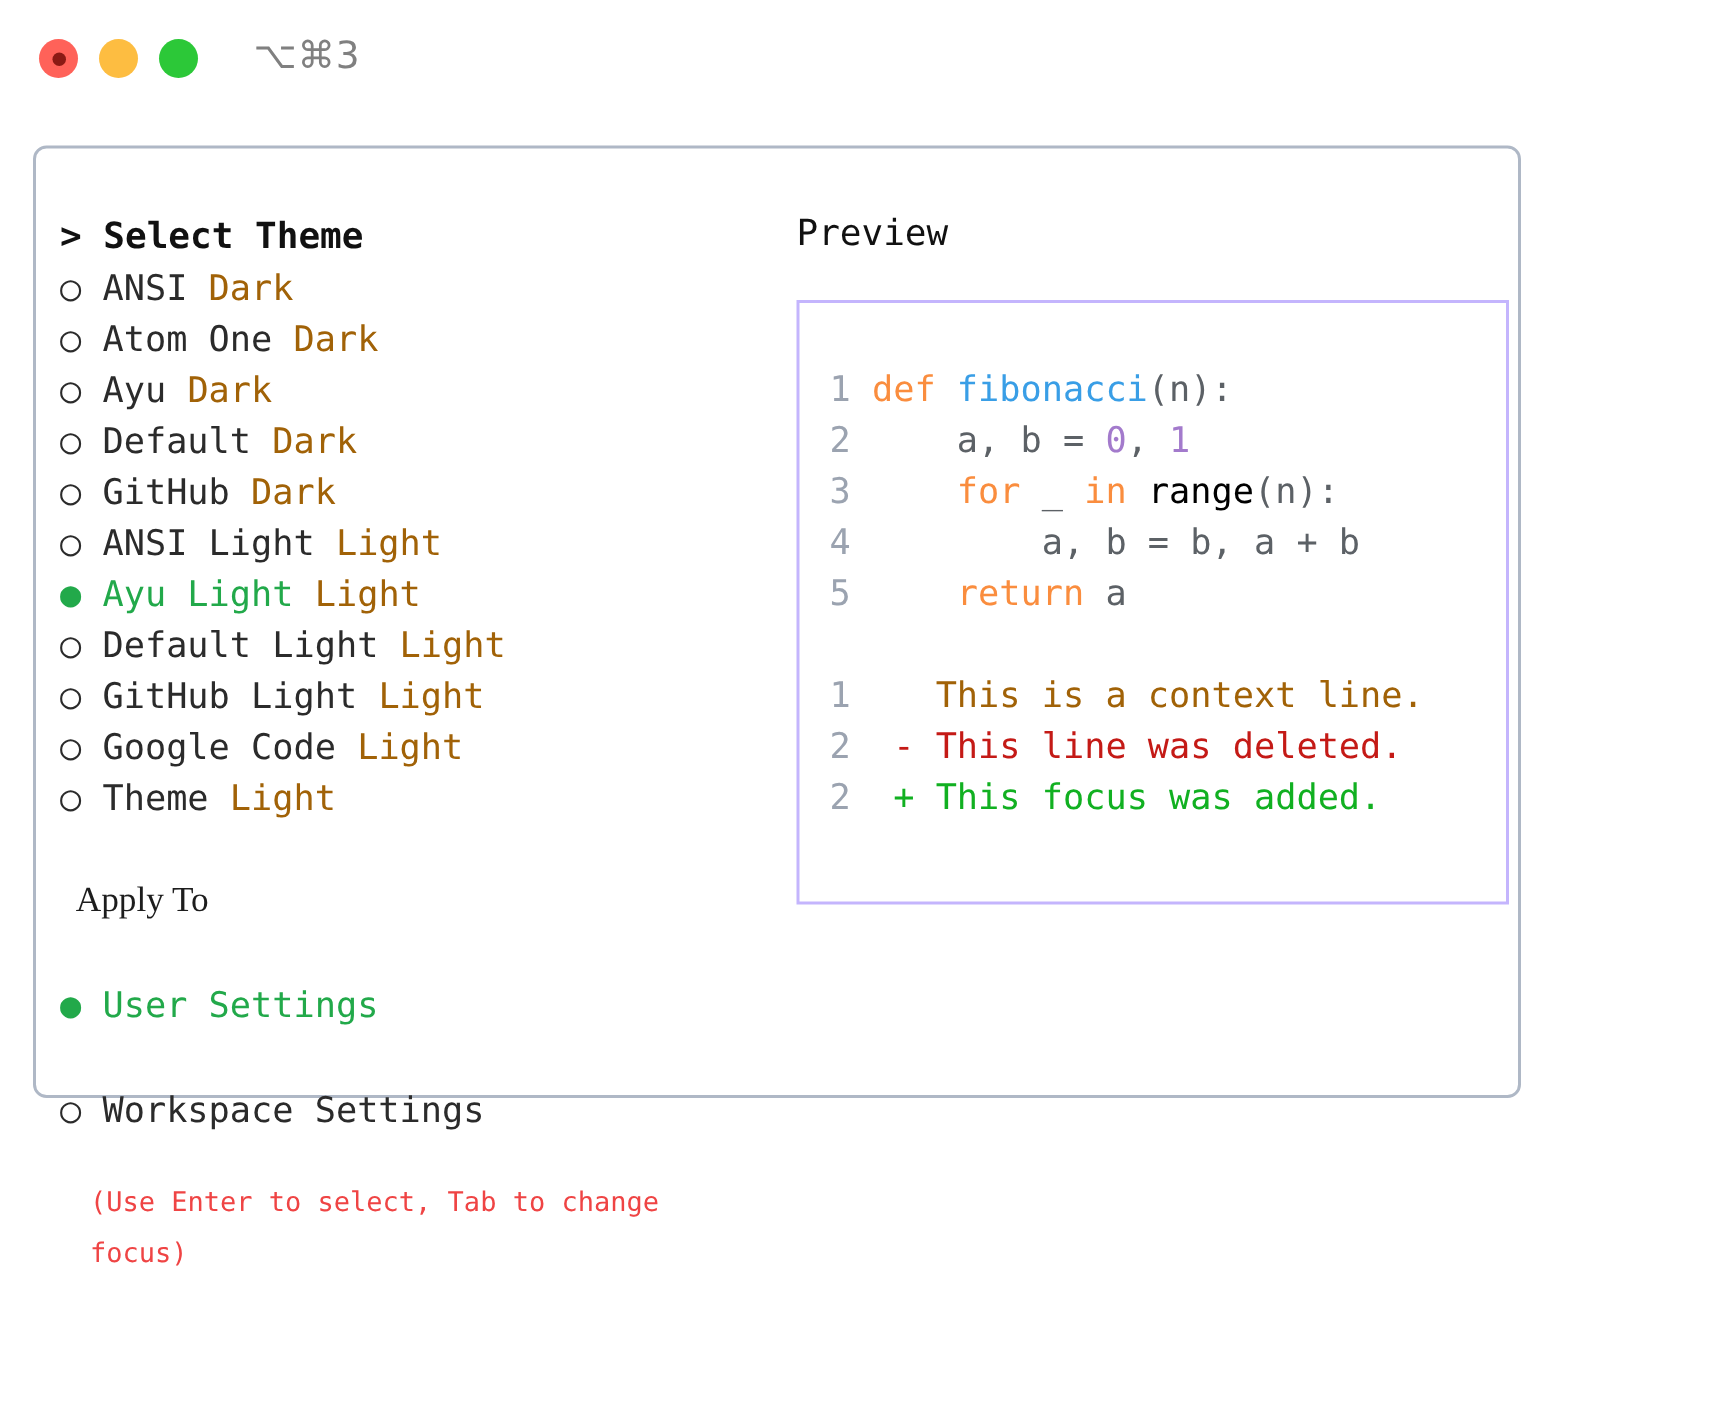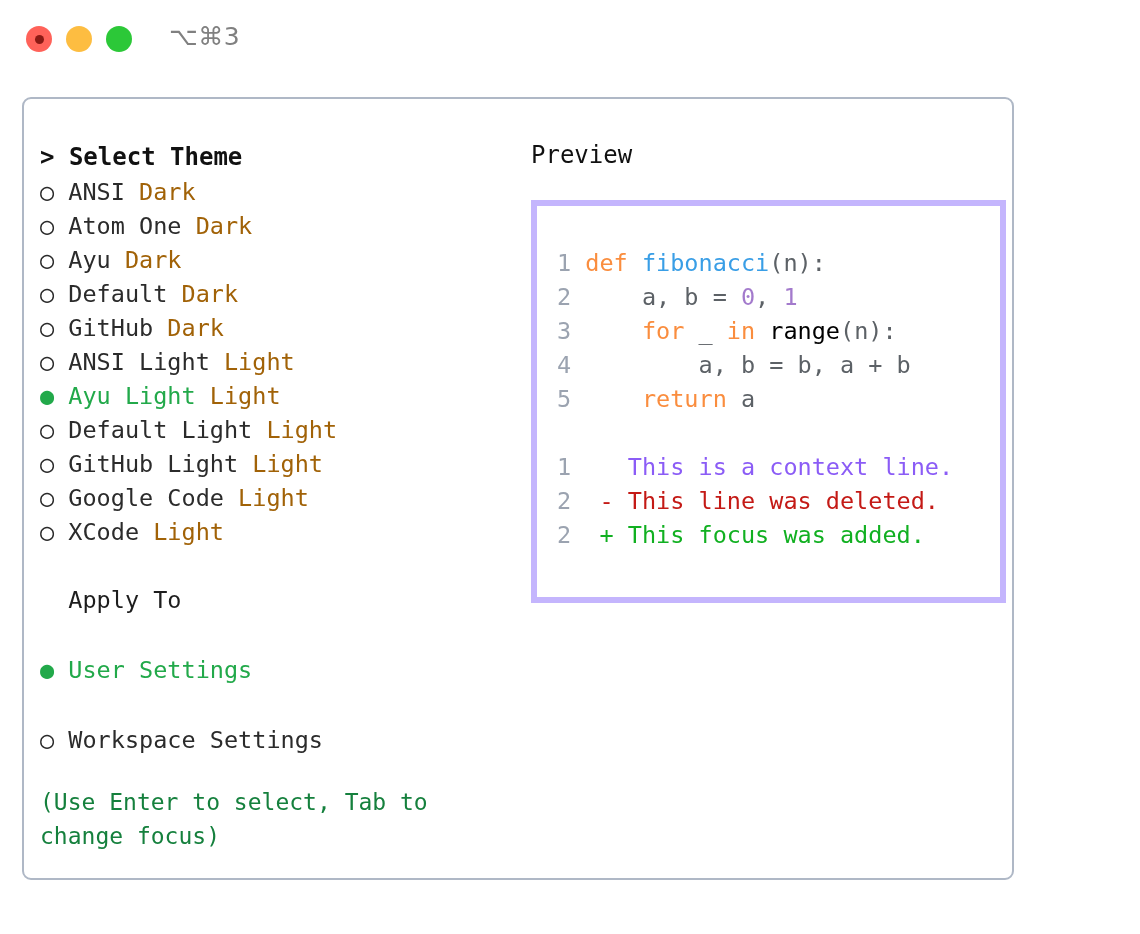--- a/index.html
+++ b/index.html
@@ -71,21 +71,21 @@
     font-family: "DejaVu Sans", "Liberation Sans", sans-serif;
     white-space: pre;
   }
 
   
   #main-panel {
     position: absolute;
     left: 22px;
     top: 97px;
     width: 992px;
-    height: 783px;
+    height: 635px;
     box-sizing: border-box;
     border: 2px solid #AFB8C6;
     border-radius: 9px;
     background: #ffffff;
   }
 
   
   #theme-column {
     position: absolute;
     left: 16px;
@@ -115,38 +115,40 @@
   .theme-row.selected .row-label { color: #22A94A; }
   .theme-row .variant { color: #a16207; }
 
   .spacer-line { height: 34px; }
 
   #apply-to-header {
     white-space: pre;
     font-size: 23.5px;
     line-height: 34px;
     color: #1d1d1d;
+    font-family: Liberation Serif, serif;
   }
 
   .apply-row {
     white-space: pre;
     font-size: 23.5px;
     line-height: 34px;
     color: #2b2b2b;
     margin-top: 36px;
   }
   .apply-row.selected .bullet,
   .apply-row.selected .row-label { color: #22A94A; }
 
   #help-hint {
     margin-top: 28px;
-    font-size: 23px;
-    line-height: 34px;
-    color: #15803d;
+    font-size: 18px;
+    line-height: 34px;
+    color: #ef4444;
     width: 400px;
+    margin-left: 20px;
   }
 
   
   #preview-column {
     position: absolute;
     left: 507px;
     top: 40px;
     width: 490px;
   }
 
@@ -156,21 +158,21 @@
     color: #111111;
     white-space: pre;
     font-weight: normal;
   }
 
   #preview-box {
     margin-top: 29px;
     width: 475px;
     height: 403px;
     box-sizing: border-box;
-    border: 6px solid #c4b5fd;
+    border: 2px solid #c4b5fd;
     background: #ffffff;
     position: relative;
   }
 
   #code-area {
     position: absolute;
     left: 20px;
     top: 40px;
     right: 8px;
   }
@@ -188,21 +190,21 @@
     text-align: right;
   }
 
   .tok-kw    { color: #FA8D3E; }
   .tok-fn    { color: #399EE6; }
   .tok-num   { color: #A37ACC; }
   .tok-builtin { color: #000000; }
   .tok-plain { color: #5C6166; }
   .tok-punct { color: #5C6166; }
 
-  .diff-context { color: #8b5cf6; text-align: center; }
+  .diff-context { color: #a16207; text-align: center; }
   .diff-del     { color: #C41A16; }
   .diff-add     { color: #11B021; }
 </style>
 </head>
 <body>
 
 <div id="app-window">
 
   <div id="titlebar">
     <div class="traffic-lights">
@@ -221,21 +223,21 @@
           <div class="theme-row"><span class="bullet">○</span><span> </span><span class="row-label">ANSI</span><span> </span><span class="variant">Dark</span></div>
           <div class="theme-row"><span class="bullet">○</span><span> </span><span class="row-label">Atom One</span><span> </span><span class="variant">Dark</span></div>
           <div class="theme-row"><span class="bullet">○</span><span> </span><span class="row-label">Ayu</span><span> </span><span class="variant">Dark</span></div>
           <div class="theme-row"><span class="bullet">○</span><span> </span><span class="row-label">Default</span><span> </span><span class="variant">Dark</span></div>
           <div class="theme-row"><span class="bullet">○</span><span> </span><span class="row-label">GitHub</span><span> </span><span class="variant">Dark</span></div>
           <div class="theme-row"><span class="bullet">○</span><span> </span><span class="row-label">ANSI Light</span><span> </span><span class="variant">Light</span></div>
           <div class="theme-row selected"><span class="bullet">●</span><span> </span><span class="row-label">Ayu Light</span><span> </span><span class="variant">Light</span></div>
           <div class="theme-row"><span class="bullet">○</span><span> </span><span class="row-label">Default Light</span><span> </span><span class="variant">Light</span></div>
           <div class="theme-row"><span class="bullet">○</span><span> </span><span class="row-label">GitHub Light</span><span> </span><span class="variant">Light</span></div>
           <div class="theme-row"><span class="bullet">○</span><span> </span><span class="row-label">Google Code</span><span> </span><span class="variant">Light</span></div>
-          <div class="theme-row"><span class="bullet">○</span><span> </span><span class="row-label">XCode</span><span> </span><span class="variant">Light</span></div>
+          <div class="theme-row"><span class="bullet">○</span><span> </span><span class="row-label">Theme</span><span> </span><span class="variant">Light</span></div>
         </div>
 
       <div class="spacer-line"></div>
 
       <div id="apply-to-header">  Apply To</div>
       <div id="apply-to-list">
           <div class="apply-row selected"><span class="bullet">●</span><span> </span><span class="row-label">User Settings</span></div>
           <div class="apply-row"><span class="bullet">○</span><span> </span><span class="row-label">Workspace Settings</span></div>
         </div>
 

